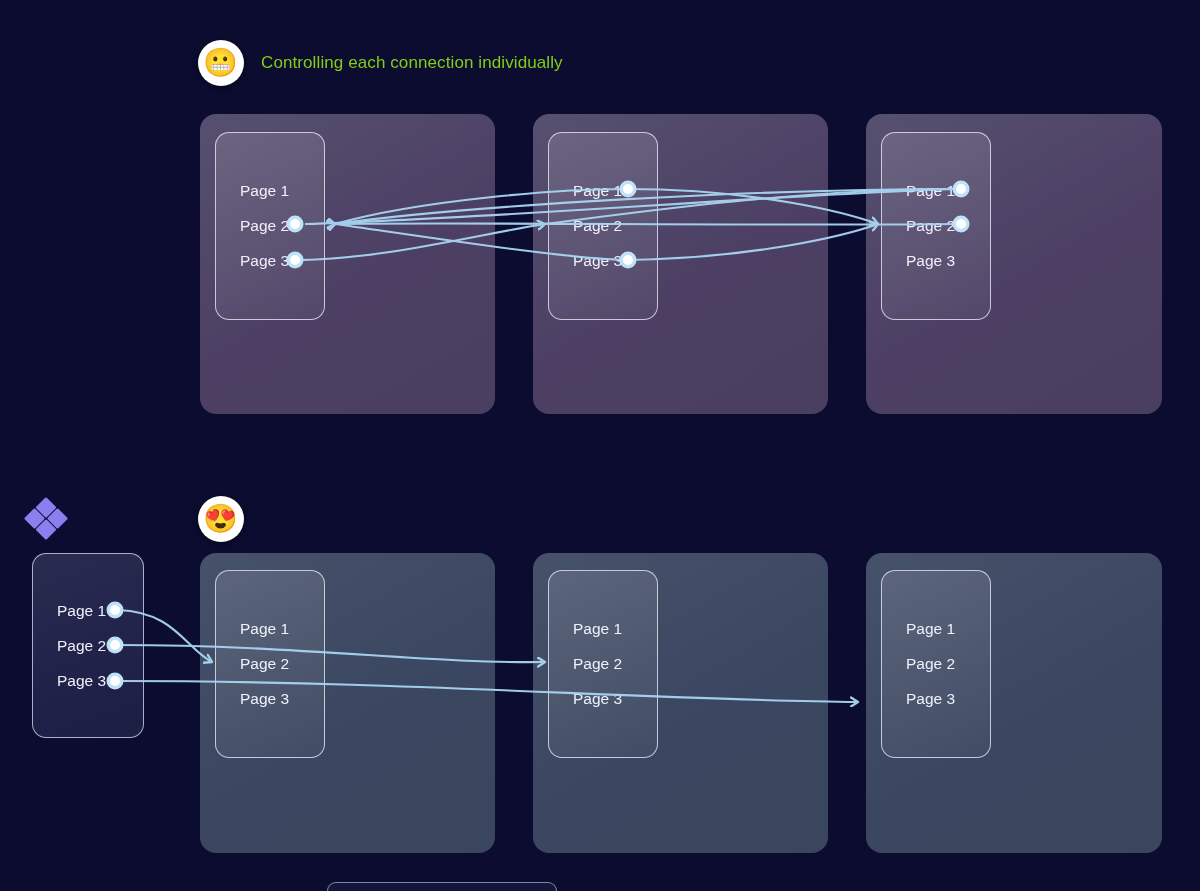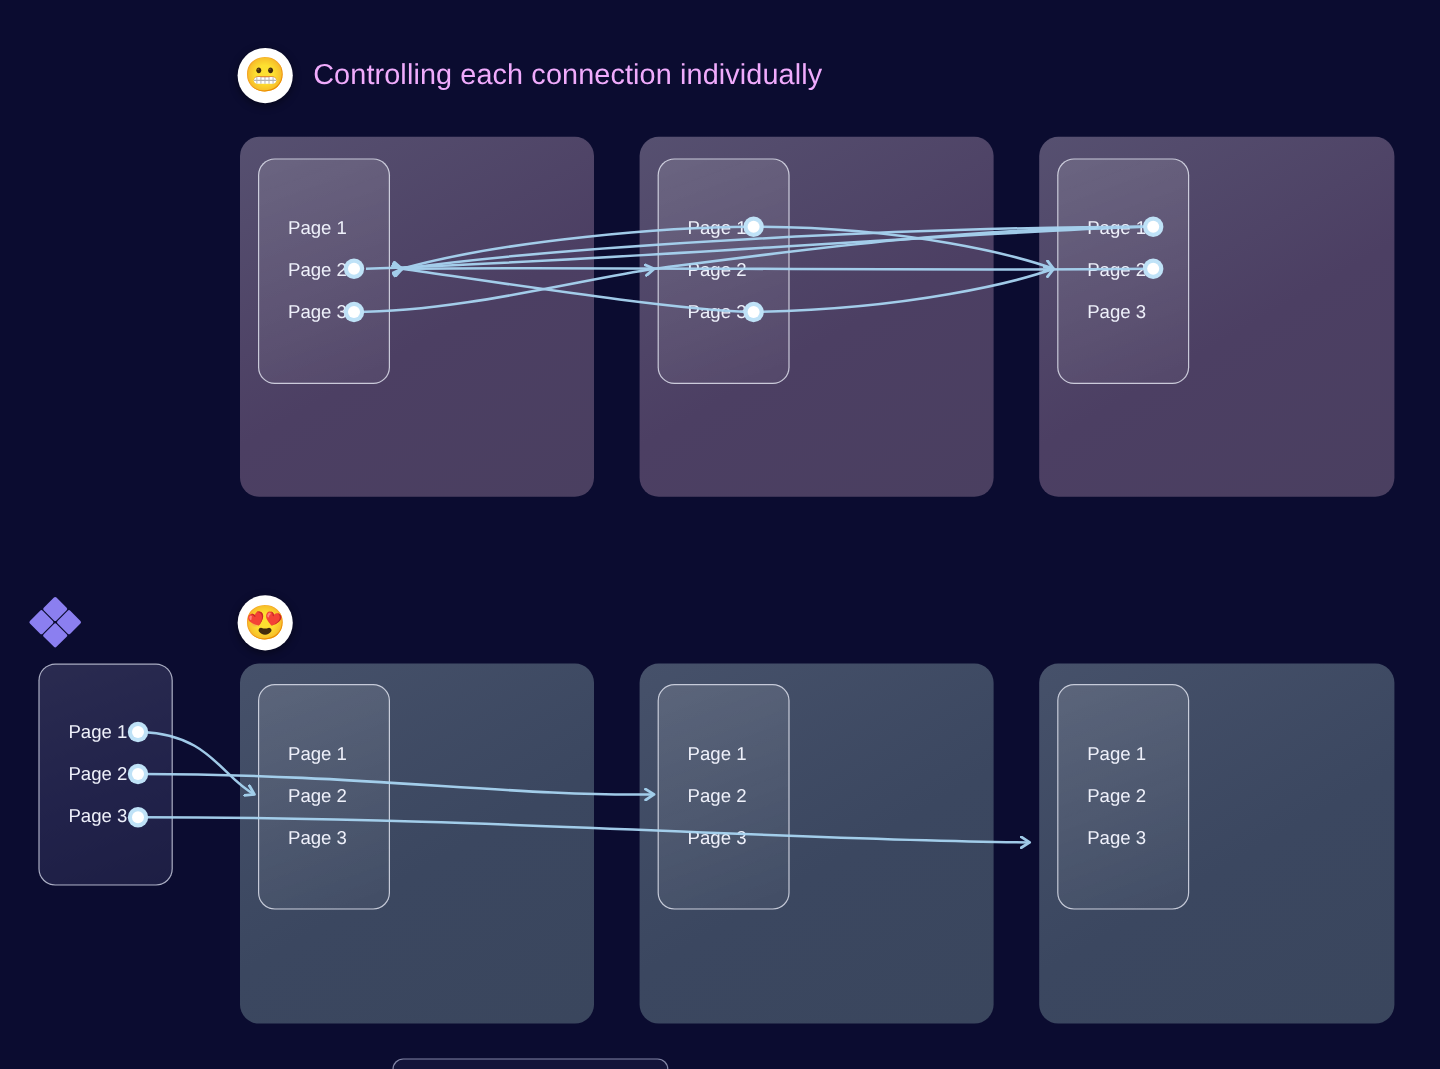--- a/index.html
+++ b/index.html
@@ -45,23 +45,23 @@
     display: flex;
     align-items: center;
     justify-content: center;
     font-size: 28px;
     line-height: 1;
     box-shadow: 0 2px 7px rgba(0,0,0,.45);
     flex: 0 0 auto;
   }
 
   .section-title {
-    font-size: 24px;
+    font-size: 17px;
     font-weight: 400;
-    color: #f0abfc;
+    color: #84cc16;
     letter-spacing: .1px;
     white-space: nowrap;
   }
 
   
   .panel {
     position: absolute;
     border-radius: 16px;
   }
   .panel.purple {

